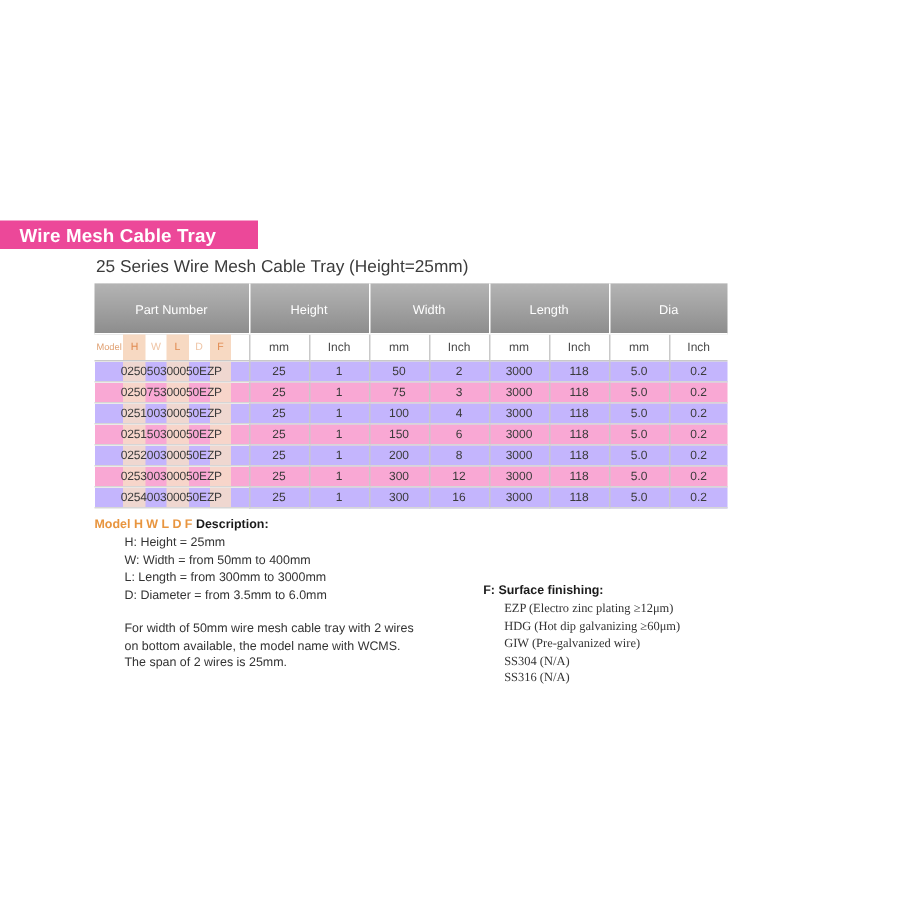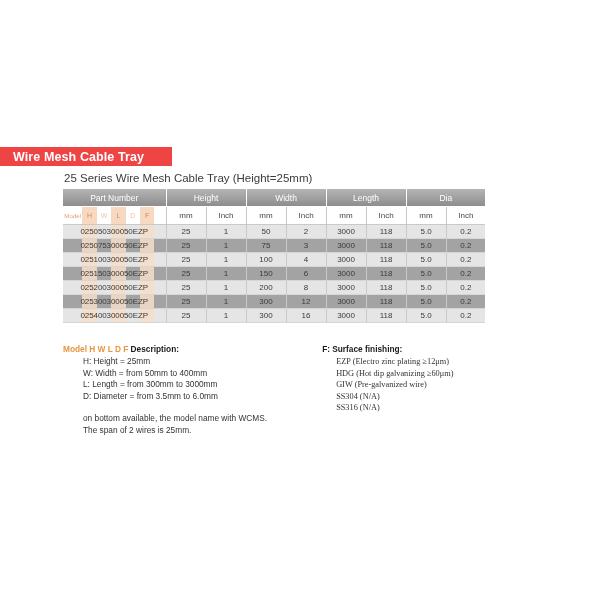--- a/index.html
+++ b/index.html
@@ -16,21 +16,21 @@
     position: relative;
   }
 
   
   #title-banner {
     position: absolute;
     left: 0;
     top: 147px;
     width: 172px;
     height: 19px;
-    background: #ef4444;
+    background: #ec4899;
     display: flex;
     align-items: center;
   }
   #title-banner .banner-text {
     color: #ffffff;
     font-size: 12.5px;
     font-weight: bold;
     padding-left: 13px;
     letter-spacing: 0.1px;
     white-space: nowrap;
@@ -62,21 +62,21 @@
   }
   table.spec th, table.spec td {
     text-align: center;
     vertical-align: middle;
     padding: 0;
     font-weight: normal;
   }
 
   
   tr.group-head th {
-    height: 17px;
+    height: 33px;
     background: linear-gradient(to bottom, #b4b4b4 0%, #a3a3a3 45%, #8d8d8d 100%);
     color: #ffffff;
     font-size: 8.5px;
     border-right: 1px solid #ffffff;
     border-bottom: 1px solid #ffffff;
   }
   tr.group-head th:last-child { border-right: none; }
 
   
   tr.sub-head td {
@@ -116,22 +116,22 @@
 
   
   tr.data-row td {
     height: 13px;
     border-right: 1px solid #c9c9c9;
     border-bottom: 1px solid #d6d6d6;
     font-size: 8px;
     color: #3a3a3a;
   }
   tr.data-row td:last-child { border-right: none; text-align: center; }
-  tr.data-row.shaded td { background: #e5e5e5; }
-  tr.data-row.plain td  { background: #a3a3a3; }
+  tr.data-row.shaded td { background: #c4b5fd; }
+  tr.data-row.plain td  { background: #f9a8d4; }
 
   
   td.pn-cell {
     position: relative;
     overflow: hidden;
   }
   .pn-stripes {
     position: absolute;
     left: 0; top: 0; right: 0; bottom: 0;
     pointer-events: none;
@@ -156,21 +156,21 @@
   
   #notes {
     position: absolute;
     left: 63px;
     top: 344px;
     width: 460px;
     display: flex;
     gap: 20px;
   }
   #notes-left  { width: 250px; }
-  #notes-right { width: 210px; }
+  #notes-right { width: 210px; margin-top: 44px; }
 
   .note-heading {
     font-size: 8.3px;
     font-weight: bold;
     margin-bottom: 2px;
     white-space: nowrap;
   }
   .note-heading .model-code { color: #e8953f; }
   .note-heading .desc-word  { color: #1a1a1a; }
 
@@ -365,20 +365,21 @@
   <div id="notes-left">
     <div class="note-heading">
       <span class="model-code">Model H W L D F</span>
       <span class="desc-word">Description:</span>
     </div>
     <div class="note-line">H: Height = 25mm</div>
     <div class="note-line">W: Width = from 50mm to 400mm</div>
     <div class="note-line">L: Length = from 300mm to 3000mm</div>
     <div class="note-line">D: Diameter = from 3.5mm to 6.0mm</div>
     <div class="note-gap"></div>
+    <div class="note-line">For width of 50mm wire mesh cable tray with 2 wires</div>
     <div class="note-line">on bottom available, the model name with WCMS.</div>
     <div class="note-line">The span of 2 wires is 25mm.</div>
   </div>
 
   <div id="notes-right">
     <div class="fin-heading">F: Surface finishing:</div>
     <div class="fin-line">EZP (Electro zinc plating ≥12μm)</div>
     <div class="fin-line">HDG (Hot dip galvanizing ≥60μm)</div>
     <div class="fin-line">GIW (Pre-galvanized wire)</div>
     <div class="fin-line">SS304 (N/A)</div>

